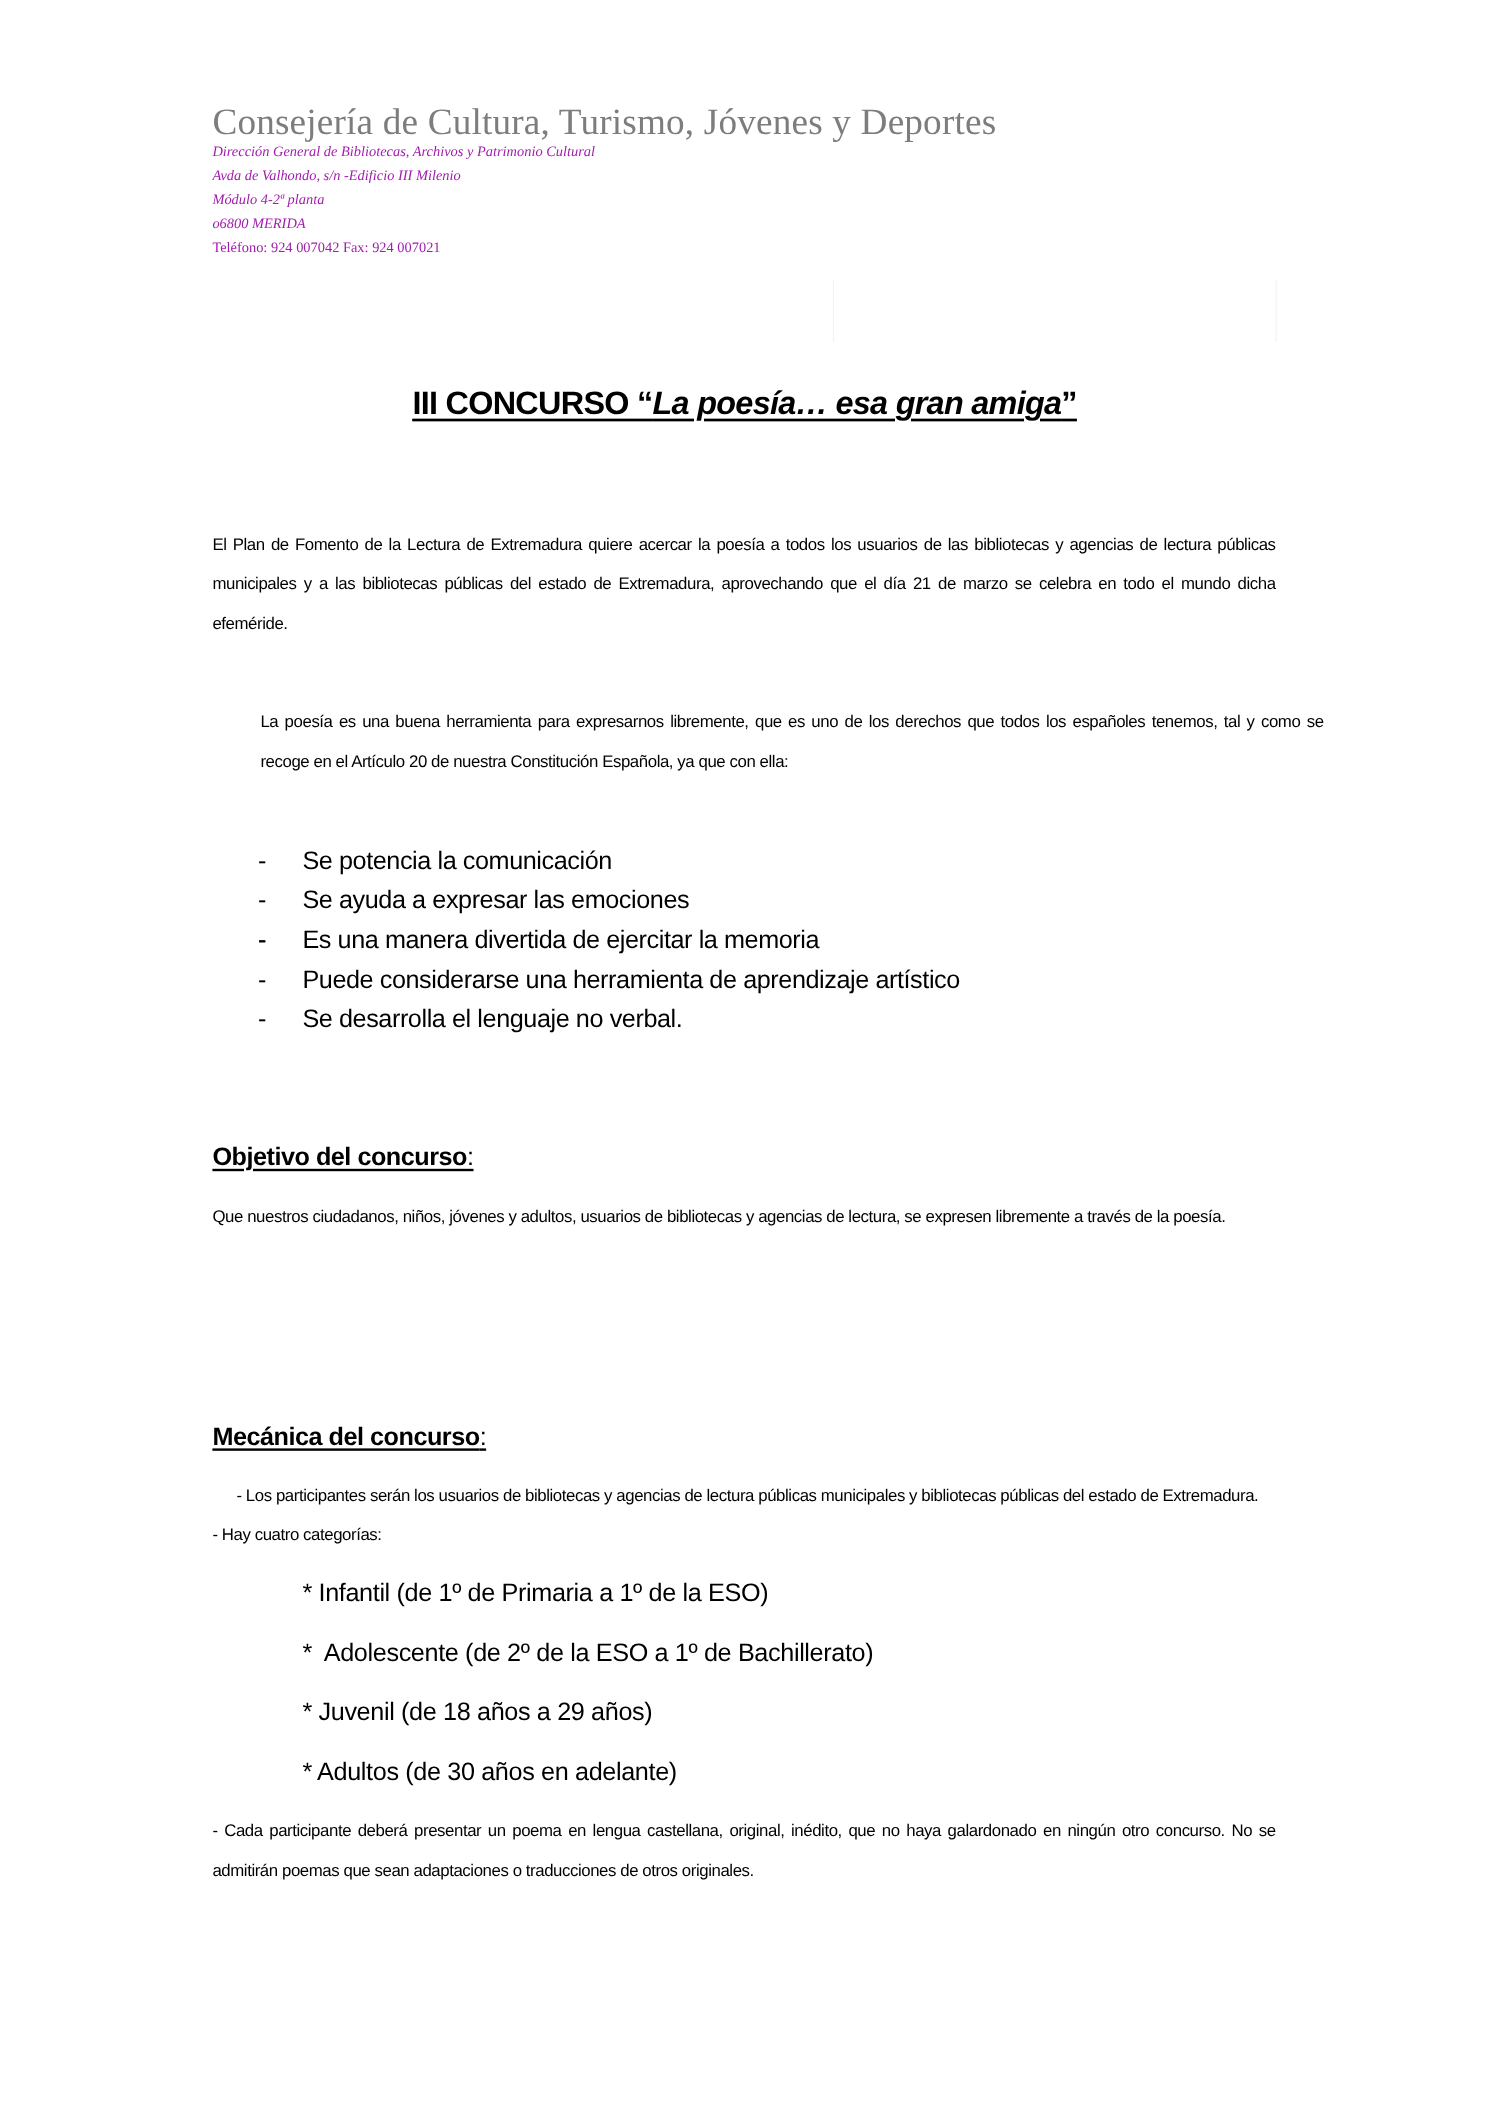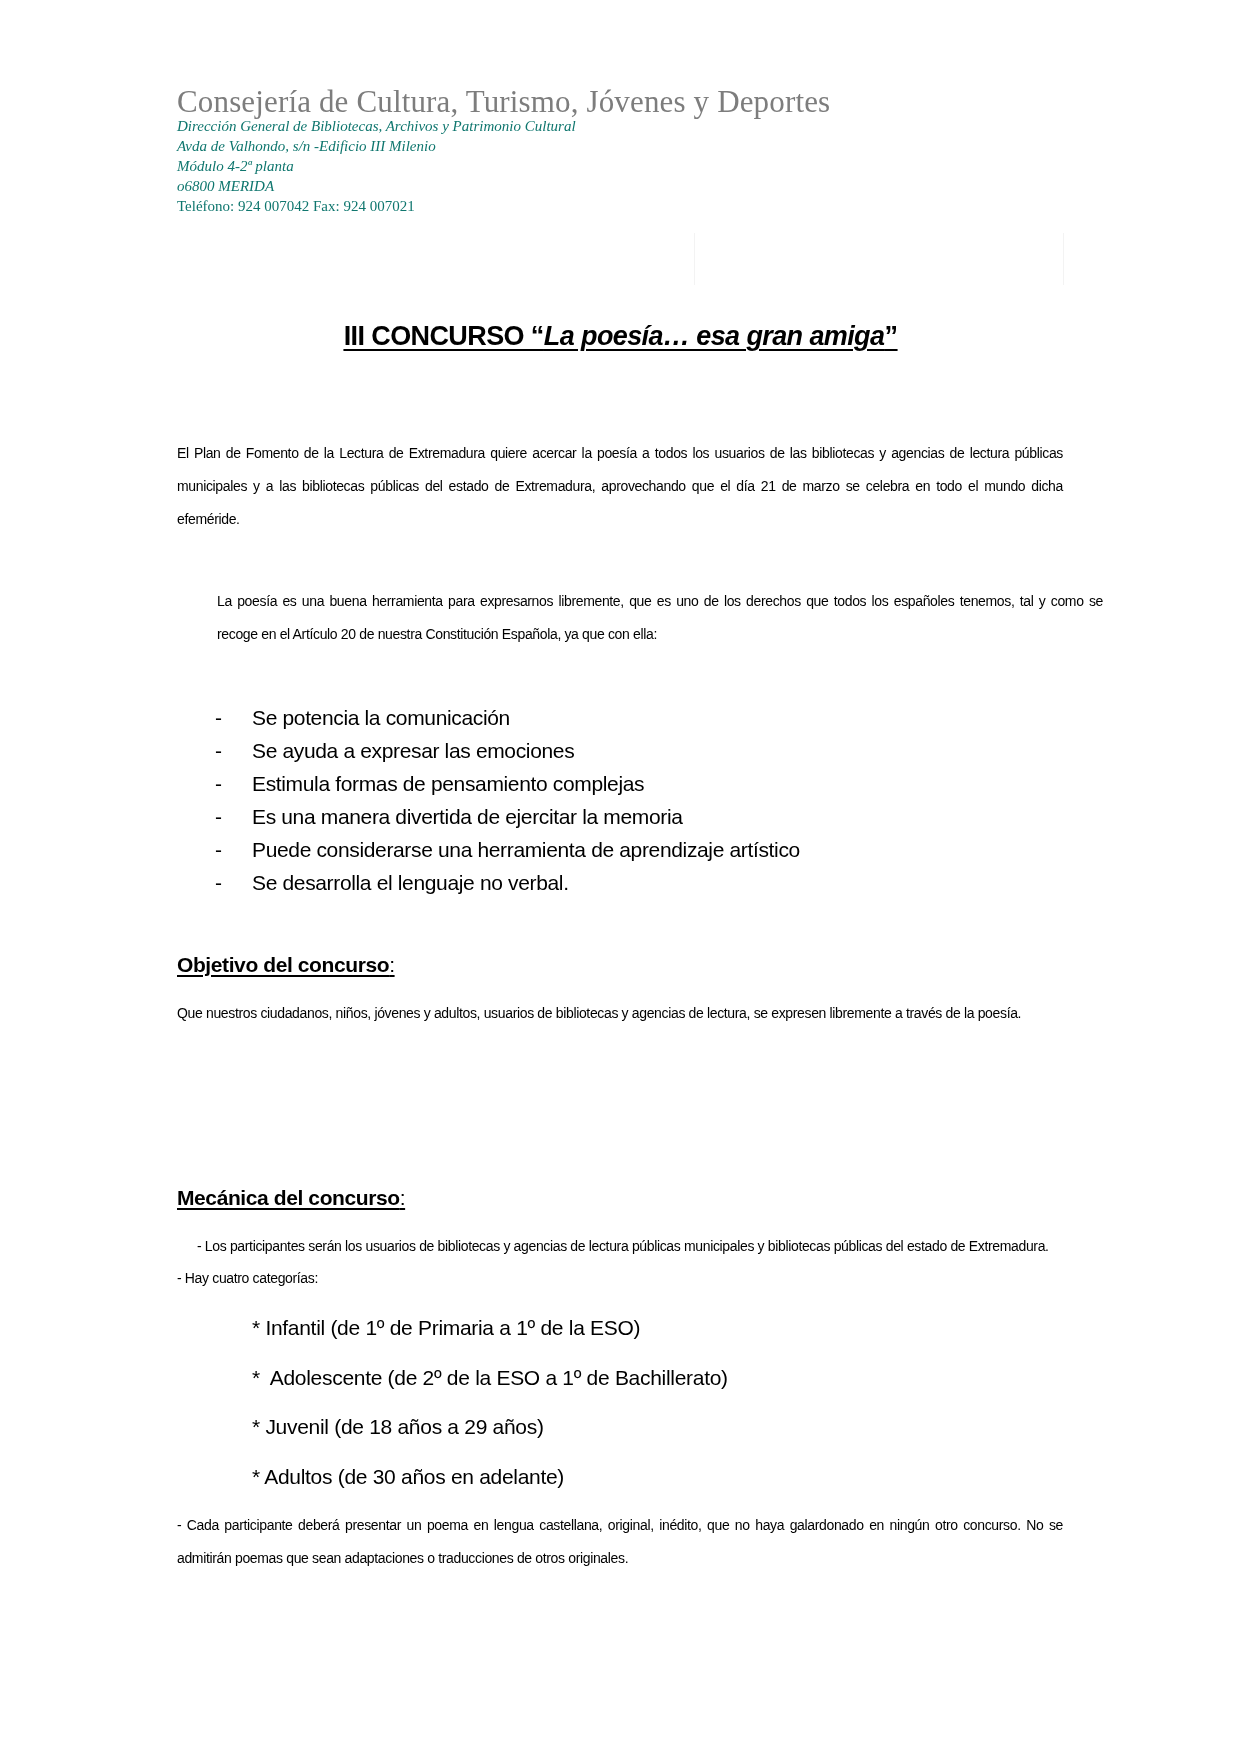--- a/index.html
+++ b/index.html
@@ -32,23 +32,23 @@
     .dept-name {
       font-family: "Liberation Serif", serif;
       font-size: 31px;
       line-height: 28px;
       color: #7d7d7d;
       letter-spacing: 0.15px;
       white-space: nowrap;
     }
     .addr-line {
       font-family: "Liberation Serif", serif;
-      font-size: 15px;
+      font-size: 12px;
       line-height: 20px;
-      color: #0f766e;
+      color: #a21caf;
       white-space: nowrap;
     }
     .addr-line.italic { font-style: italic; }
     .addr-line.upright { font-style: normal; }
 
     
     .logo {
       position: absolute;
       left: 709px;
       top: 78px;
@@ -214,21 +214,21 @@
   <div class="title">
     <span><span>III CONCURSO “</span><span class="ital">La poesía… esa gran amiga</span><span>”</span></span>
   </div>
 
   <p class="body-text para p1">El Plan de Fomento de la Lectura de Extremadura quiere acercar la poesía a todos los usuarios de las bibliotecas y agencias de lectura públicas municipales y a las bibliotecas públicas del estado de Extremadura, aprovechando que el día 21 de marzo se celebra en todo el mundo dicha efeméride.</p>
   <p class="body-text para p2">La poesía es una buena herramienta para expresarnos libremente, que es uno de los derechos que todos los españoles tenemos, tal y como se recoge en el Artículo 20 de nuestra Constitución Española, ya que con ella:</p>
 
   <ul class="bullets">
     <li><span class="dash">-</span><span>Se potencia la comunicación</span></li>
     <li><span class="dash">-</span><span>Se ayuda a expresar las emociones</span></li>
-    <li><span class="dash">-</span><span>Estimula formas de pensamiento complejas</span></li>
+    <li><span class="dash">-</span></li>
     <li><span class="dash">-</span><span>Es una manera divertida de ejercitar la memoria</span></li>
     <li><span class="dash">-</span><span>Puede considerarse una herramienta de aprendizaje artístico</span></li>
     <li><span class="dash">-</span><span>Se desarrolla el lenguaje no verbal.</span></li>
   </ul>
 
   <div class="section-heading h-obj">
     <span class="hd">Objetivo del concurso</span><span class="colon">:</span>
   </div>
   <p class="body-text para p-obj">Que nuestros ciudadanos, niños, jóvenes y adultos, usuarios de bibliotecas y agencias de lectura, se expresen libremente a través de la poesía.</p>
 

